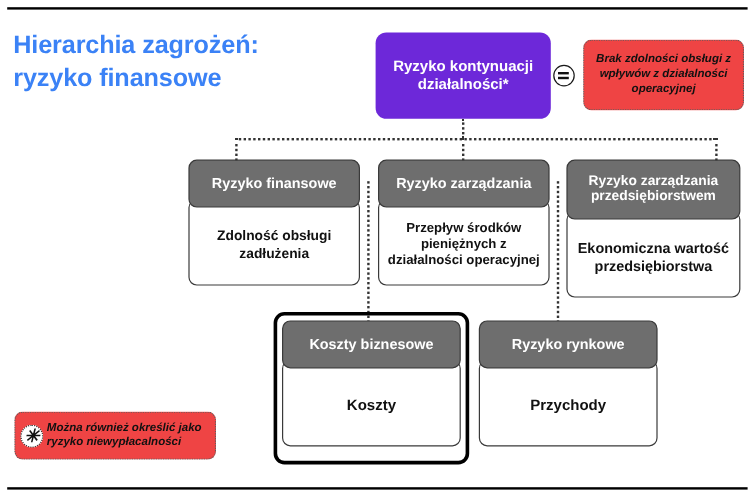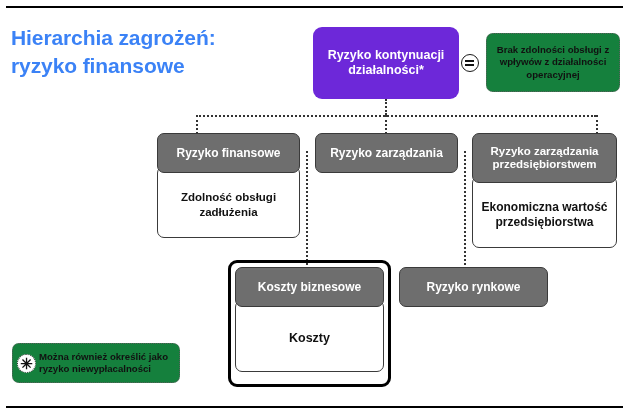--- a/index.html
+++ b/index.html
@@ -125,28 +125,29 @@
   }
   #equals-icon::before { top: 5.2px; }
   #equals-icon::after  { top: 9.2px; }
 
   
   .callout {
     position: absolute;
     box-sizing: border-box;
     border: 1.4px dotted #5e5e5e;
     border-radius: 7px;
-    background: #15803d;
+    background: #ef4444;
     color: #111111;
     font-weight: bold;
     display: flex;
     align-items: center;
     justify-content: center;
     text-align: center;
     line-height: 1.26;
+    font-style: italic;
   }
   #callout-top {
     left: 486px;
     top: 33px;
     width: 134px;
     height: 59px;
     font-size: 9.6px;
     padding: 0 5px;
   }
   #callout-foot {
@@ -257,34 +258,36 @@
 
   <div id="emphasis-frame"></div>
 
   <div class="card" style="left:157px; top:133px; width:143px;">
     <div class="head" style="height:40px; font-size:12px;">Ryzyko finansowe</div>
     <div class="body" style="height:72px; font-size:11.5px; padding-left:4px; padding-right:4px;">Zdolność obsługi zadłużenia</div>
   </div>
 
   <div class="card" style="left:315px; top:133px; width:143px;">
     <div class="head" style="height:40px; font-size:12px;">Ryzyko zarządzania</div>
+    <div class="body" style="height:72px; font-size:11px; padding-left:4px; padding-right:4px;">Przepływ środków pieniężnych z działalności operacyjnej</div>
   </div>
 
   <div class="card" style="left:472px; top:133px; width:145px;">
     <div class="head" style="height:50px; font-size:11.5px;">Ryzyko zarządzania przedsiębiorstwem</div>
     <div class="body" style="height:72px; font-size:12px; padding-left:3px; padding-right:3px;">Ekonomiczna wartość przedsiębiorstwa</div>
   </div>
 
   <div class="card" style="left:235px; top:267px; width:149px; z-index:3;">
     <div class="head" style="height:40px; font-size:12px;">Koszty biznesowe</div>
     <div class="body" style="height:72px; font-size:12.5px;">Koszty</div>
   </div>
 
   <div class="card" style="left:399px; top:267px; width:149px;">
     <div class="head" style="height:40px; font-size:12px;">Ryzyko rynkowe</div>
+    <div class="body" style="height:72px; font-size:12.5px;">Przychody</div>
   </div>
 
   <div id="callout-foot" class="callout">
     <div id="asterisk-icon">✳</div>
     <span>Można również określić jako ryzyko niewypłacalności</span>
   </div>
 
 </div>
 
 </body></html>

